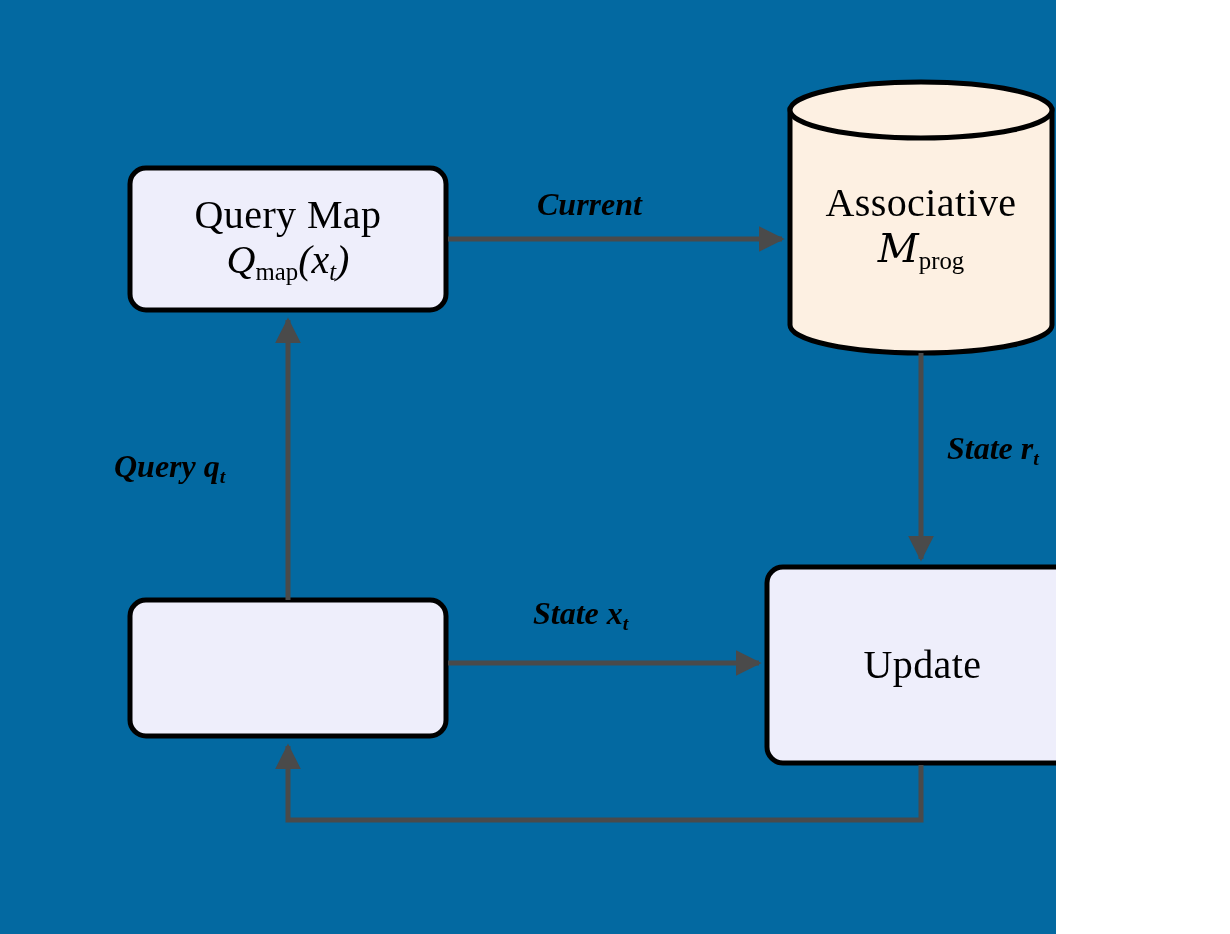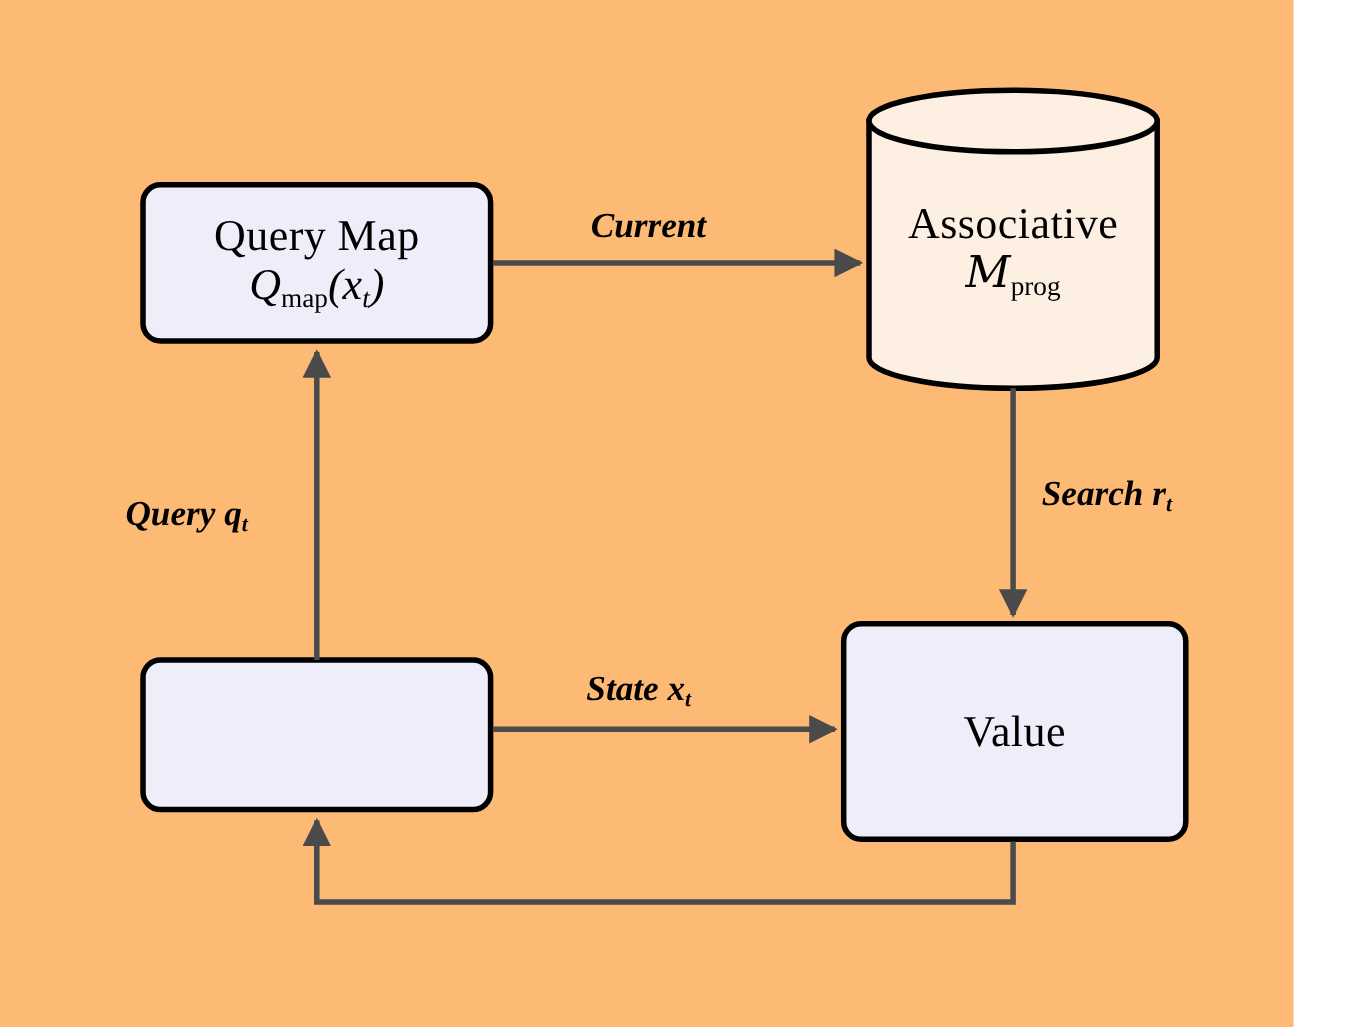--- a/index.html
+++ b/index.html
@@ -5,23 +5,23 @@
   html, body {
     margin: 0;
     padding: 0;
     background: #ffffff;
   }
   body {
     font-family: "Liberation Serif", "DejaVu Serif", serif;
   }
   #canvas {
     position: relative;
-    width: 1176px;
+    width: 1056px;
     height: 934px;
-    background: #fdba74;
+    background: #0369a1;
     overflow: hidden;
   }
   svg.layer {
     position: absolute;
     left: 0;
     top: 0;
     width: 1230px;
     height: 934px;
   }
   .node-label {
@@ -117,32 +117,32 @@
     <span class="ln t-math"><span>Q</span><span class="sub">map</span><span>(x</span><span class="sub-it">t</span><span>)</span></span>
   </div>
 
   <div class="node-label" style="left:790px; top:120px; width:262px; height:215px;text-align:center;">
     <span class="ln t-title">Associative</span>
     <span class="ln t-math"><span class="cal">M</span><span class="sub">prog</span></span>
   </div>
 
 
   <div class="node-label" style="left:767px; top:567px; width:311px; height:196px;">
-    <span class="ln t-title">Value</span>
+    <span class="ln t-title">Update</span>
   </div>
 
   <div class="edge-label" style="left:537px; top:186px;">
     <span>Current</span><span class="sub-it"></span>
   </div>
 
   <div class="edge-label" style="left:947px; top:430px;">
-    <span>Search r</span><span class="sub-it">t</span>
+    <span>State r</span><span class="sub-it">t</span>
   </div>
 
-  <div class="edge-label" style="left:533px; top:595px;margin-top:12px;">
+  <div class="edge-label" style="left:533px; top:595px;">
     <span>State x</span><span class="sub-it">t</span>
   </div>
 
 
   <div class="edge-label" style="left:114px; top:448px;">
     <span>Query q</span><span class="sub-it">t</span>
   </div>
 
 </div>
 

